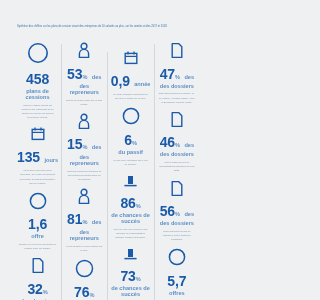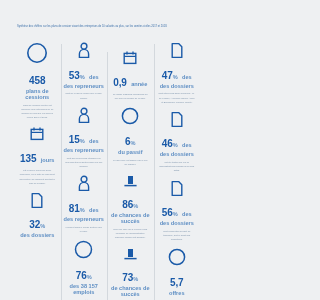--- a/index.html
+++ b/index.html
@@ -58,21 +58,21 @@
     display:block;
     margin-bottom:2.5px;
   }
   .stat{
     color:#1a5aa8;
     font-weight:bold;
     line-height:1.04;
     letter-spacing:-.1px;
     white-space:nowrap;
   }
-  .num{ font-size:10px; }
+  .num{ font-size:14px; }
   .unit{
     font-size:5.6px;
     font-weight:bold;
     color:#5f8fc4;
     letter-spacing:0;
   }
   .label{
     color:#5f8fc4;
     font-size:5.6px;
     font-weight:bold;
@@ -118,20 +118,30 @@
               <line x1="2.2" y1="6.4" x2="13.8" y2="6.4" stroke="#1a5aa8" stroke-width="1.2"></line>
               <line x1="5" y1="1.6" x2="5" y2="4.4" stroke="#1a5aa8" stroke-width="1.3"></line>
               <line x1="11" y1="1.6" x2="11" y2="4.4" stroke="#1a5aa8" stroke-width="1.3"></line>
             </svg>
         </span>
         <div class="stat"><span class="num">135</span> <span class="unit">jours</span></div>
         <div class="label"></div>
         <div class="caption">est la durée moyenne d'une procédure, de la date de jugement d'ouverture au jugement arrêtant le plan de cession.</div>
       </div>
 
+      <div class="cell stack">
+        <span class="icon">
+          <svg width="18" height="18" viewBox="0 0 18 18">
+              <circle cx="9" cy="9" r="7.6" fill="none" stroke="#1a5aa8" stroke-width="1.5"></circle>
+            </svg>
+        </span>
+        <div class="stat"><span class="num">1,6</span><span class="unit"></span></div>
+        <div class="label">offre</div>
+        <div class="caption">déposée en moyenne par dossier de cession reçue par dossier.</div>
+      </div>
 
       <div class="cell">
         <span class="icon">
           <svg width="14" height="17" viewBox="0 0 14 17">
               <path d="M2.2 1.6 h6.4 l3.2 3.2 v10.6 h-9.6 z" fill="none" stroke="#1a5aa8" stroke-width="1.4" stroke-linejoin="round"></path>
             </svg>
         </span>
         <div class="stat"><span class="num">32</span><span class="unit">%</span></div>
         <div class="label">des dossiers</div>
 

